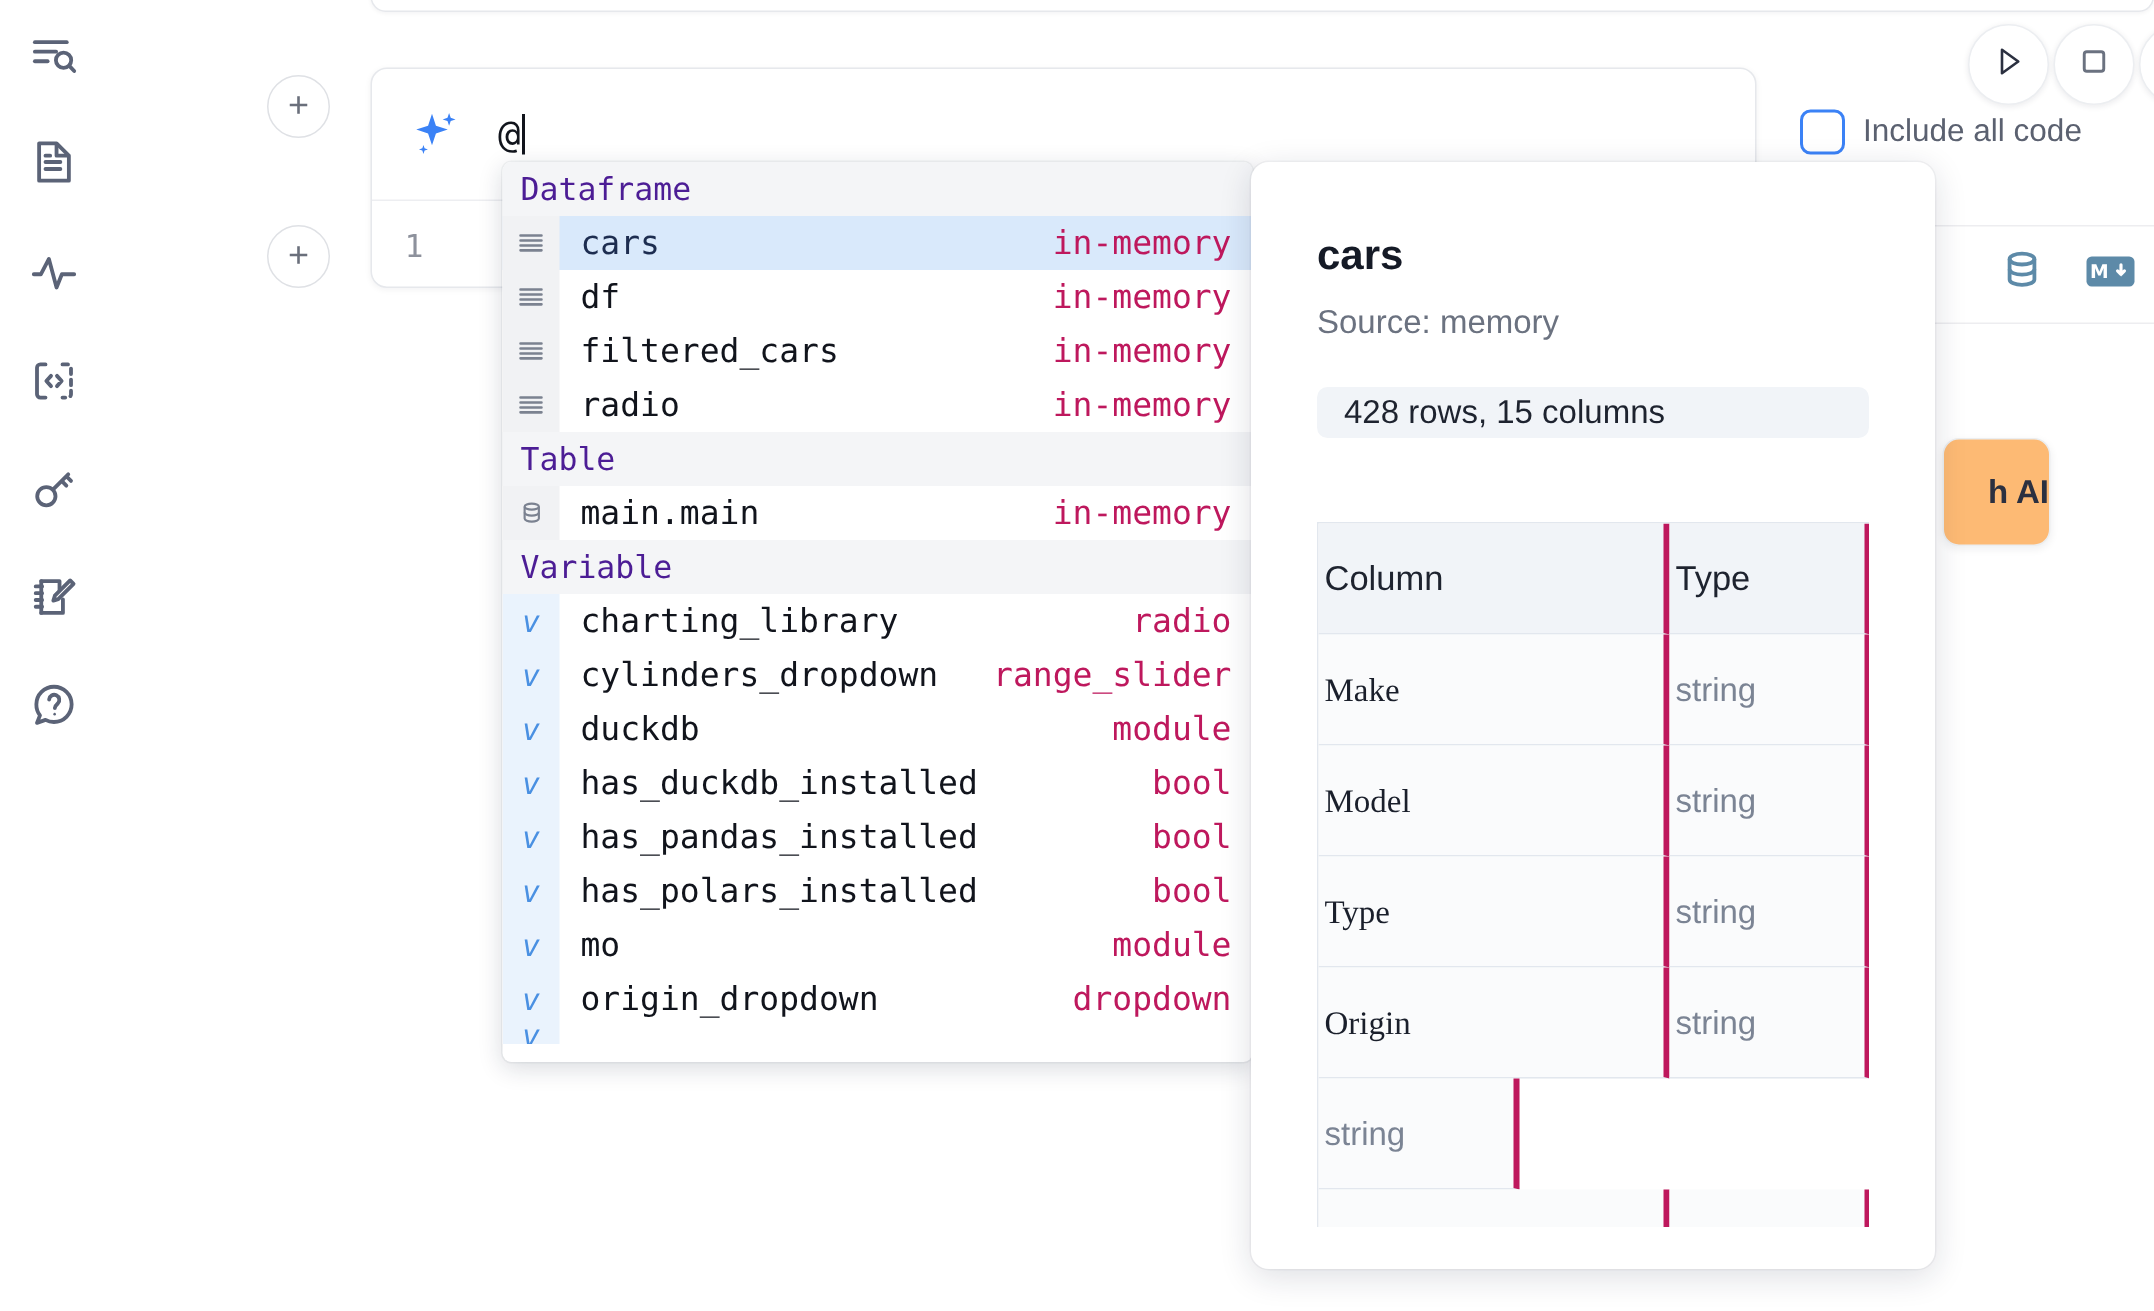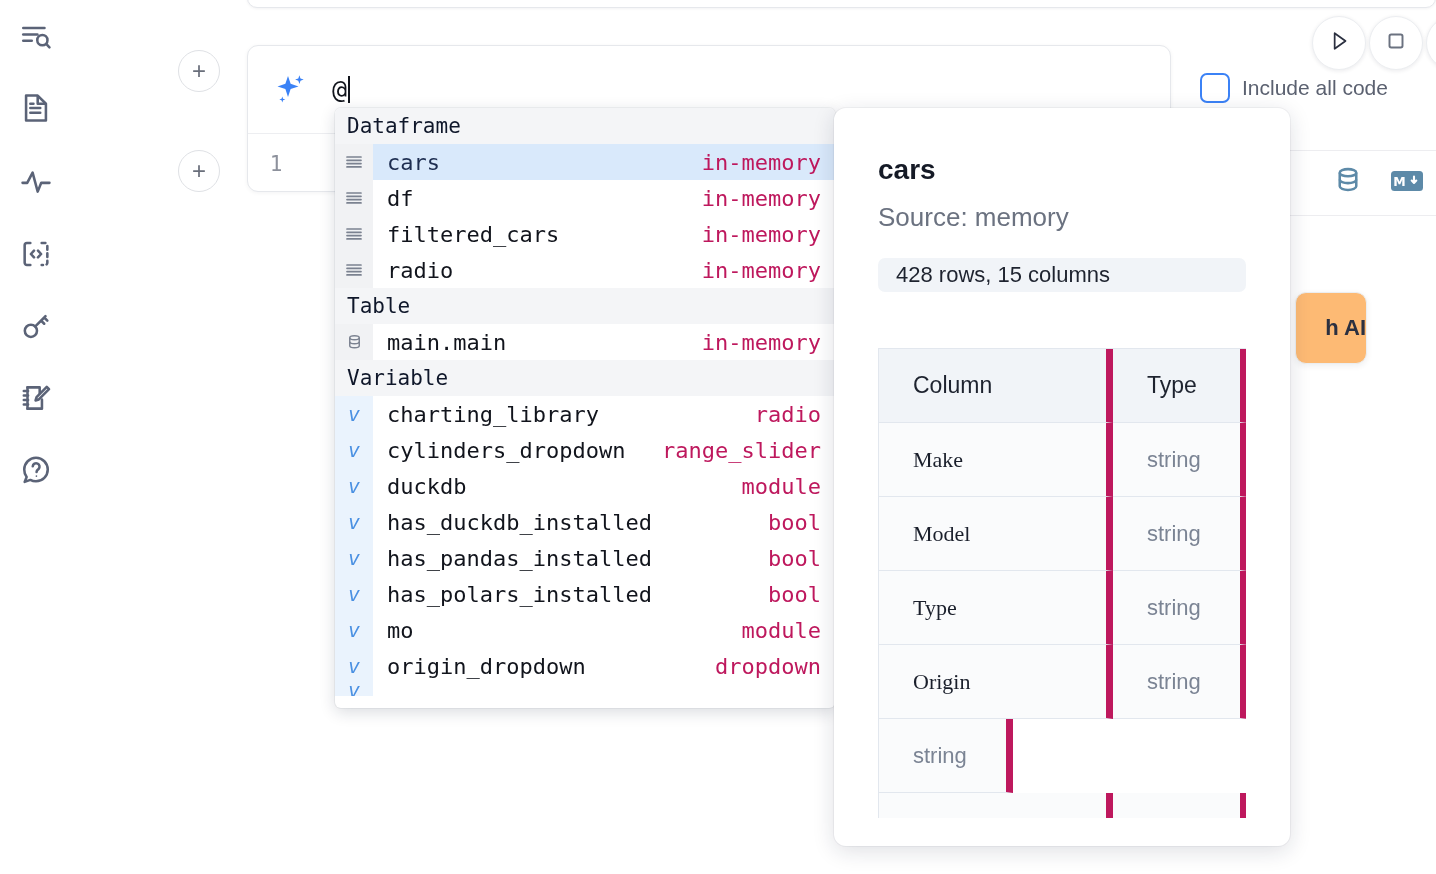--- a/index.html
+++ b/index.html
@@ -113,21 +113,21 @@
 
   
   #ac-dropdown {
     position: absolute; left: 335px; top: 108px; width: 500px; height: 600px;
     background: #ffffff; border-radius: 6px;
     box-shadow: 0 4px 16px rgba(20,30,55,0.16), 0 0 0 1px rgba(20,30,55,0.05);
     overflow: hidden; z-index: 40;
     font-family: "DejaVu Sans Mono", monospace;
   }
   .ac-group {
-    height: 36px; background: #f4f5f7; color: #0f172a;
+    height: 36px; background: #f4f5f7; color: #4c1d95;
     font-size: 21px; display: flex; align-items: center; padding-left: 12px;
   }
   .ac-row {
     height: 36px; display: flex; align-items: center; position: relative;
     background: #ffffff; cursor: pointer; font-size: 22px;
   }
   .ac-row.selected { background: #d9e9fb; }
   .ac-gutter {
     width: 38px; height: 36px; background: #f1f2f4;
     display: flex; align-items: center; justify-content: center; flex: 0 0 38px;
@@ -149,37 +149,37 @@
     background: #ffffff; border-radius: 12px;
     box-shadow: 0 5px 22px rgba(20,30,55,0.14), 0 0 0 1px rgba(20,30,55,0.045);
     z-index: 45; overflow: hidden;
   }
   #dp-title {
     position: absolute; left: 44px; top: 46px;
     font-size: 28px; font-weight: 700; color: #151a26;
   }
   #dp-source {
     position: absolute; left: 44px; top: 94px;
-    font-size: 26px; color: #6b7280;
+    font-size: 22px; color: #6b7280;
   }
   #dp-shape {
     position: absolute; left: 44px; top: 150px; width: 368px; height: 34px;
     background: #f1f4f8; border-radius: 7px;
     display: flex; align-items: center; padding-left: 18px;
     font-size: 22px; color: #1e232f;
   }
   #dp-table {
     position: absolute; left: 44px; top: 240px; width: 368px; height: 470px;
     border-left: 1px solid #e2e7ee; border-top: 1px solid #e2e7ee;
     overflow: hidden;
   }
   .dp-tr { display: flex; width: 368px; }
   .dp-th, .dp-td {
-    border-right: 7px solid #be185d; border-bottom: 1px solid #e2e7ee;
-    height: 74px; display: flex; align-items: center; padding-left: 34px;
+    border-right: 4px solid #be185d; border-bottom: 1px solid #e2e7ee;
+    height: 74px; display: flex; align-items: center; padding-left: 4px;
   }
   .dp-th { background: #f1f4f8; font-size: 23px; color: #1e232f; }
   .dp-td { background: #fafbfc; }
   .dp-col-a { width: 234px; flex: 0 0 234px; }
   .dp-col-b { width: 134px; flex: 0 0 134px; }
   .dp-td.dp-col-a { font-family: Liberation Serif, serif; font-size: 22px; color: #1a1f2b; }
   .dp-td.dp-col-b { font-size: 22px; color: #7b8494; }
 </style>
 </head>
 <body>

